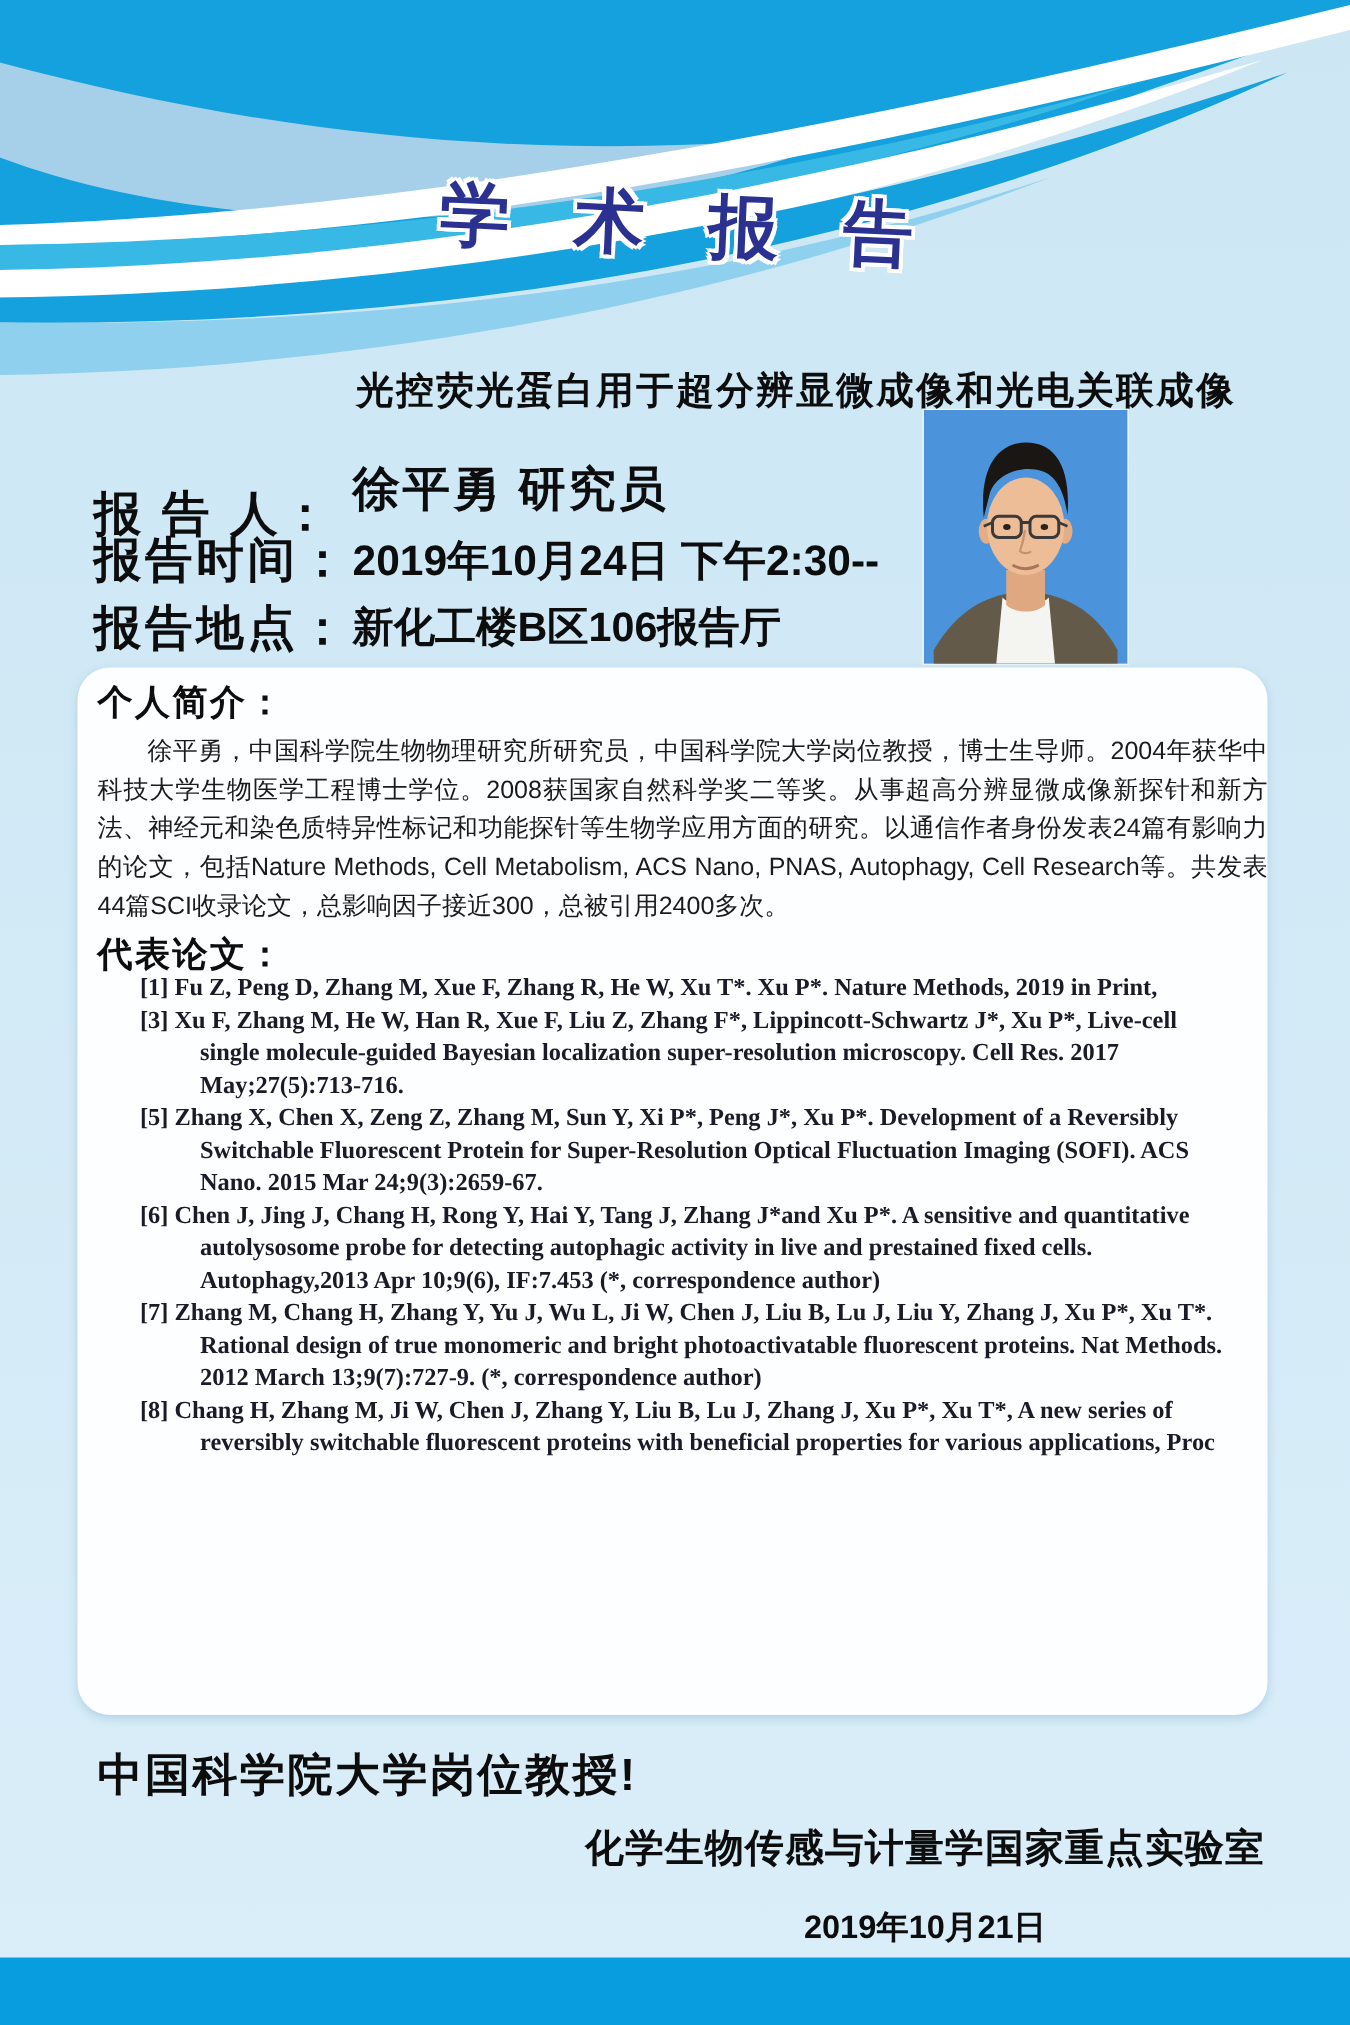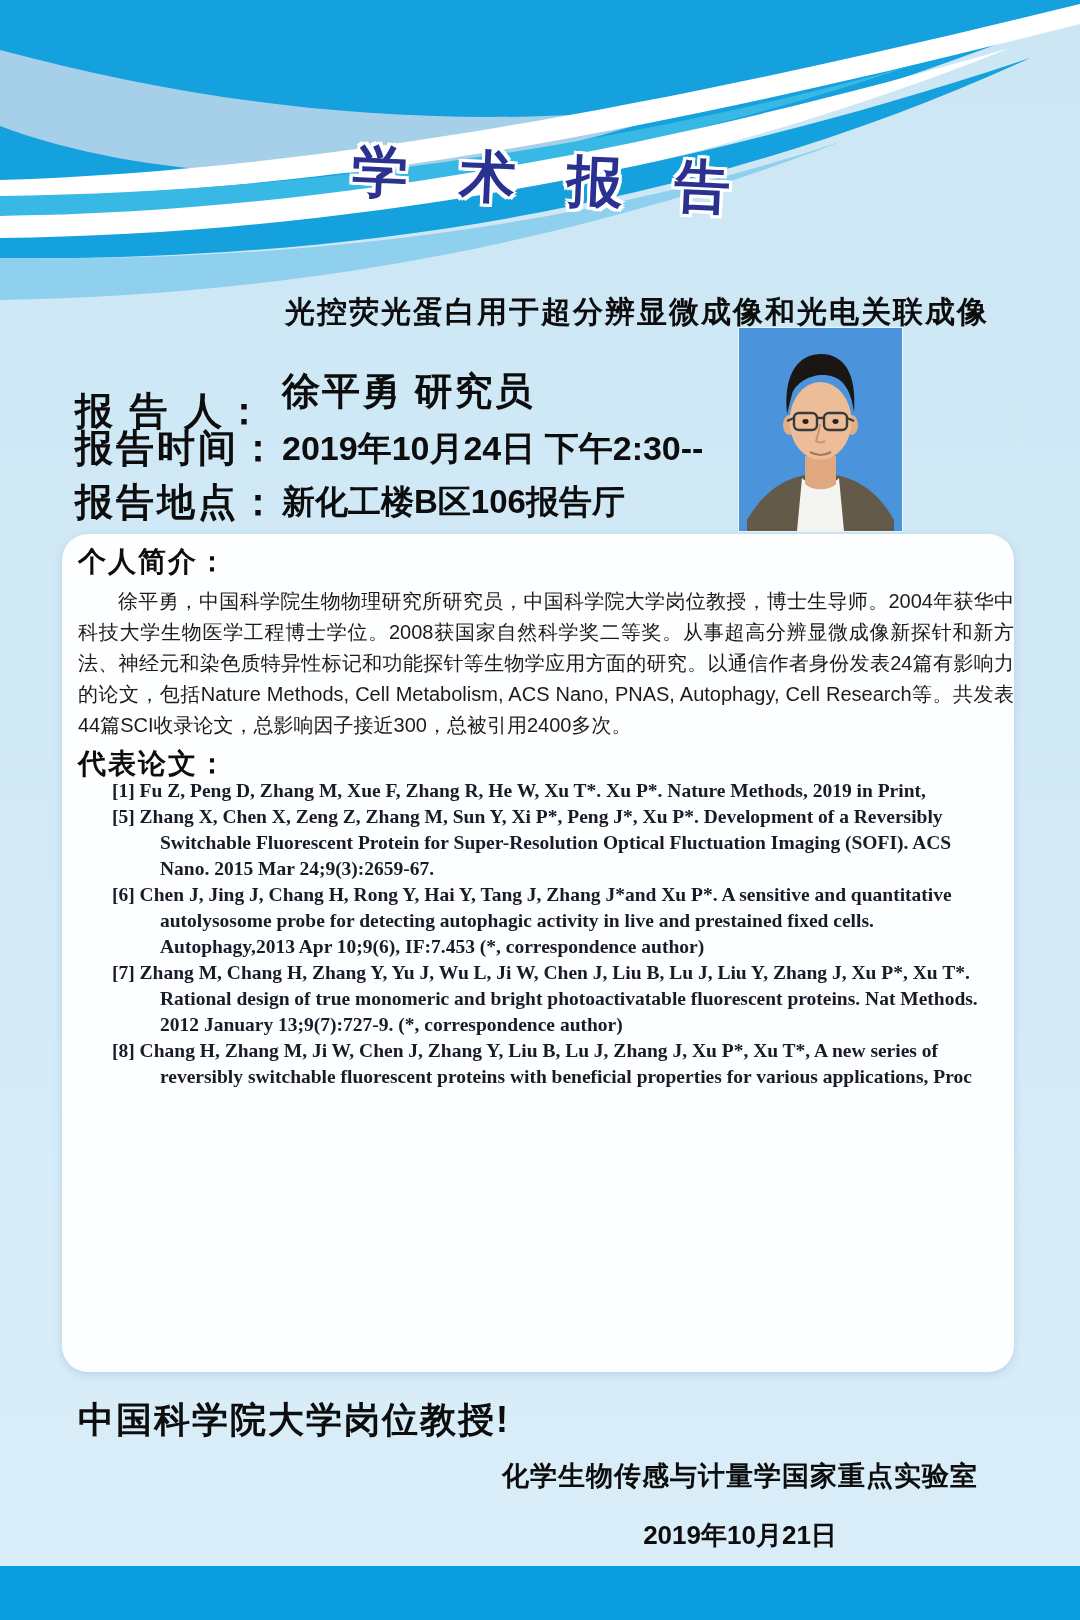--- a/index.html
+++ b/index.html
@@ -39,21 +39,21 @@
     font-size:20px;line-height:31px;font-weight:500;color:#1b1b1b;
     text-indent:2em;text-align:justify;
   }
   .pubs{
     position:absolute;left:112px;top:778px;width:868px;margin:0;padding:0;list-style:none;
     font-family:"Liberation Serif",serif;font-weight:700;font-size:19.5px;line-height:26px;color:#1a1a28;
   }
   .pubs li{padding-left:48px;text-indent:-48px;}
   .welcome{position:absolute;left:78px;top:1396px;font-size:36px;font-weight:900;color:#0d0d0d;letter-spacing:2px;}
   .footer-block{position:absolute;left:440px;top:1458px;width:600px;text-align:center;color:#0d0d0d;}
-  .organizer{font-size:27px;font-weight:800;letter-spacing:1px;}
+  .organizer{font-size:31px;font-weight:800;letter-spacing:1px;}
   .post-date{margin-top:24px;font-size:26px;font-weight:800;}
   .bottom-bar{position:absolute;left:0;top:1566px;width:1080px;height:54px;background:#089ddf;}
 </style>
 </head>
 <body>
 
 <div class="poster">
 
   <svg class="waves" viewBox="0 0 1080 312" preserveAspectRatio="none" aria-hidden="true">
     <path d="M0 0 H1080 V14 C790 122, 545 200, 322 228 C185 244, 72 228, 0 190 Z" fill="#14a1dd"></path>
@@ -96,23 +96,24 @@
   </svg>
 
   <div class="panel"></div>
 
   <div class="section-heading h-bio">个人简介：</div>
   <div class="bio-text">徐平勇，中国科学院生物物理研究所研究员，中国科学院大学岗位教授，博士生导师。2004年获华中科技大学生物医学工程博士学位。2008获国家自然科学奖二等奖。从事超高分辨显微成像新探针和新方法、神经元和染色质特异性标记和功能探针等生物学应用方面的研究。以通信作者身份发表24篇有影响力的论文，包括Nature Methods, Cell Metabolism, ACS Nano, PNAS, Autophagy, Cell Research等。共发表44篇SCI收录论文，总影响因子接近300，总被引用2400多次。</div>
 
   <div class="section-heading h-pubs">代表论文：</div>
   <ul class="pubs">
     <li>[1] Fu Z, Peng D, Zhang M, Xue F, Zhang R, He W, Xu T*. Xu P*. Nature Methods, 2019 in Print,</li>
+    <li>[3] Xu F, Zhang M, He W, Han R, Xue F, Liu Z, Zhang F*, Lippincott-Schwartz J*, Xu P*, Live-cell single molecule-guided Bayesian localization super-resolution microscopy. Cell Res. 2017 May;27(5):713-716.</li>
     <li>[5] Zhang X, Chen X, Zeng Z, Zhang M, Sun Y, Xi P*, Peng J*, Xu P*. Development of a Reversibly Switchable Fluorescent Protein for Super-Resolution Optical Fluctuation Imaging (SOFI). ACS Nano. 2015 Mar 24;9(3):2659-67.</li>
     <li>[6] Chen J, Jing J, Chang H, Rong Y, Hai Y, Tang J, Zhang J*and Xu P*. A sensitive and quantitative autolysosome probe for detecting autophagic activity in live and prestained fixed cells. Autophagy,2013 Apr 10;9(6), IF:7.453 (*, correspondence author)</li>
-    <li>[7] Zhang M, Chang H, Zhang Y, Yu J, Wu L, Ji W, Chen J, Liu B, Lu J, Liu Y, Zhang J, Xu P*, Xu T*. Rational design of true monomeric and bright photoactivatable fluorescent proteins. Nat Methods. 2012 January 13;9(7):727-9. (*, correspondence author)</li>
+    <li>[7] Zhang M, Chang H, Zhang Y, Yu J, Wu L, Ji W, Chen J, Liu B, Lu J, Liu Y, Zhang J, Xu P*, Xu T*. Rational design of true monomeric and bright photoactivatable fluorescent proteins. Nat Methods. 2012 March 13;9(7):727-9. (*, correspondence author)</li>
     <li>[8] Chang H, Zhang M, Ji W, Chen J, Zhang Y, Liu B, Lu J, Zhang J, Xu P*, Xu T*, A new series of reversibly switchable fluorescent proteins with beneficial properties for various applications, Proc</li>
   </ul>
 
   <div class="welcome">中国科学院大学岗位教授!</div>
   <div class="footer-block">
     <div class="organizer">化学生物传感与计量学国家重点实验室</div>
     <div class="post-date">2019年10月21日</div>
   </div>
 
   <div class="bottom-bar"></div>

